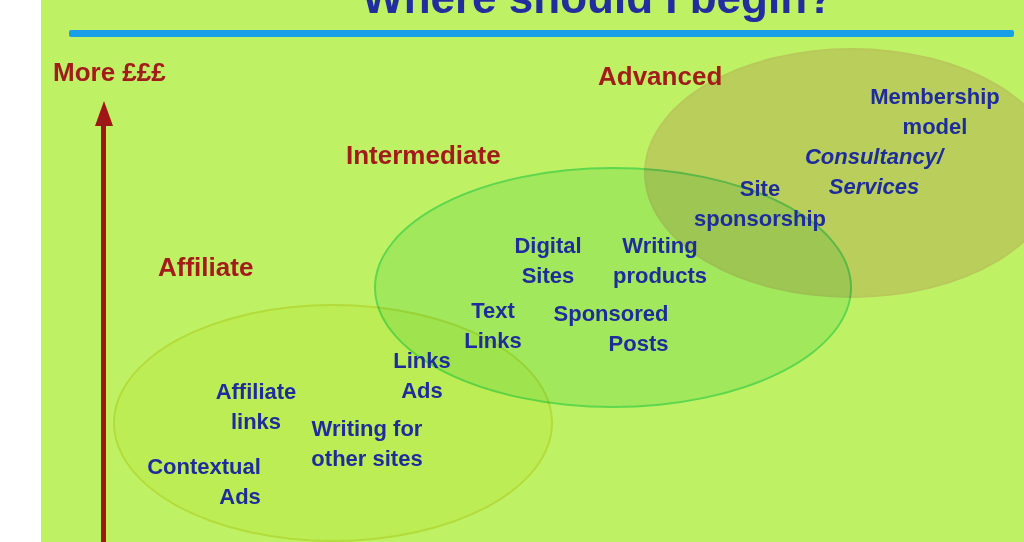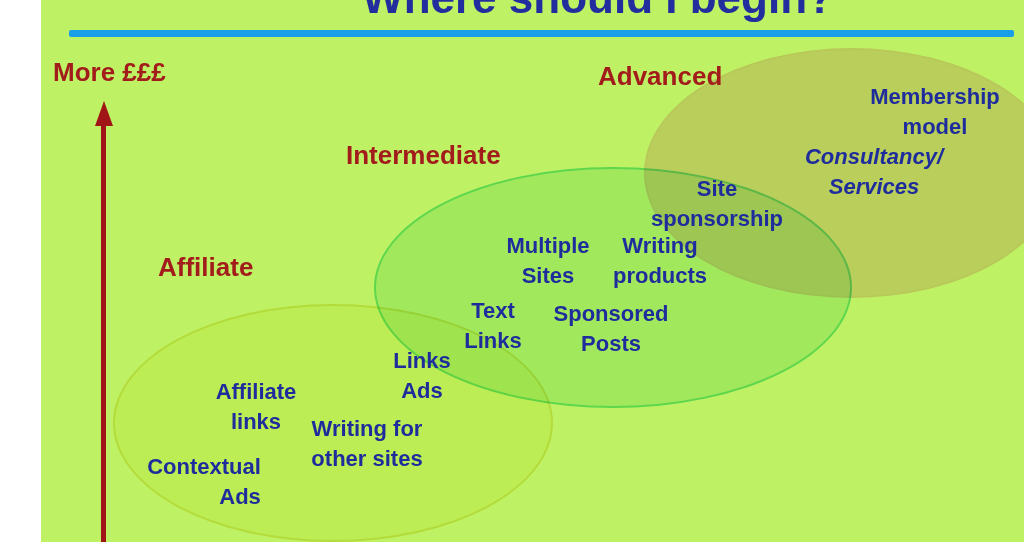--- a/index.html
+++ b/index.html
@@ -44,26 +44,26 @@
   .lvl-intermediate{left:305px;top:141px;}
   .lvl-advanced{left:557px;top:62px;}
   .item{
     position:absolute;transform:translateX(-50%);
     font-size:22px;font-weight:bold;line-height:30px;
     color:var(--item-text,#1F2D9C);white-space:pre-line;text-align:center;
   }
   .it-multiple{left:507px;top:231px;}
   .it-digital{left:619px;top:231px;}
   .it-textlinks{left:452px;top:296px;}
-  .it-sponsored{left:570px;top:299px;}
+  .it-sponsored{left:570px;top:299px;text-align:right;}
   .it-banner{left:381px;top:346px;}
   .it-affiliate{left:215px;top:377px;}
   .it-writing{left:326px;top:414px;}
   .it-contextual{left:163px;top:452px;text-align:right;}
-  .it-sitesponsor{left:676px;top:174px;}
+  .it-sitesponsor{left:719px;top:174px;}
   .it-membership{left:894px;top:82px;}
   .it-consultancy{left:833px;top:142px;font-style:italic;}
   .arrow-shaft{
     position:absolute;left:60px;top:118px;width:5px;height:424px;
     background:var(--arrow,#A01616);
   }
   .arrow-head{
     position:absolute;left:54px;top:101px;width:0;height:0;
     border-left:9px solid transparent;border-right:9px solid transparent;
     border-bottom:25px solid var(--arrow,#A01616);
@@ -96,21 +96,21 @@
   <div class="item it-contextual">Contextual
 Ads</div>
   <div class="item it-writing">Writing for
 other sites</div>
   <div class="item it-banner">Links
 Ads</div>
   <div class="item it-textlinks">Text
 Links</div>
   <div class="item it-sponsored">Sponsored
 Posts</div>
-  <div class="item it-multiple">Multiple
+  <div class="item it-multiple">Digital
 Sites</div>
   <div class="item it-digital">Writing
 products</div>
   <div class="item it-sitesponsor">Site
 sponsorship</div>
   <div class="item it-membership">Membership
 model</div>
   <div class="item it-consultancy">Consultancy/
 Services</div>
 

